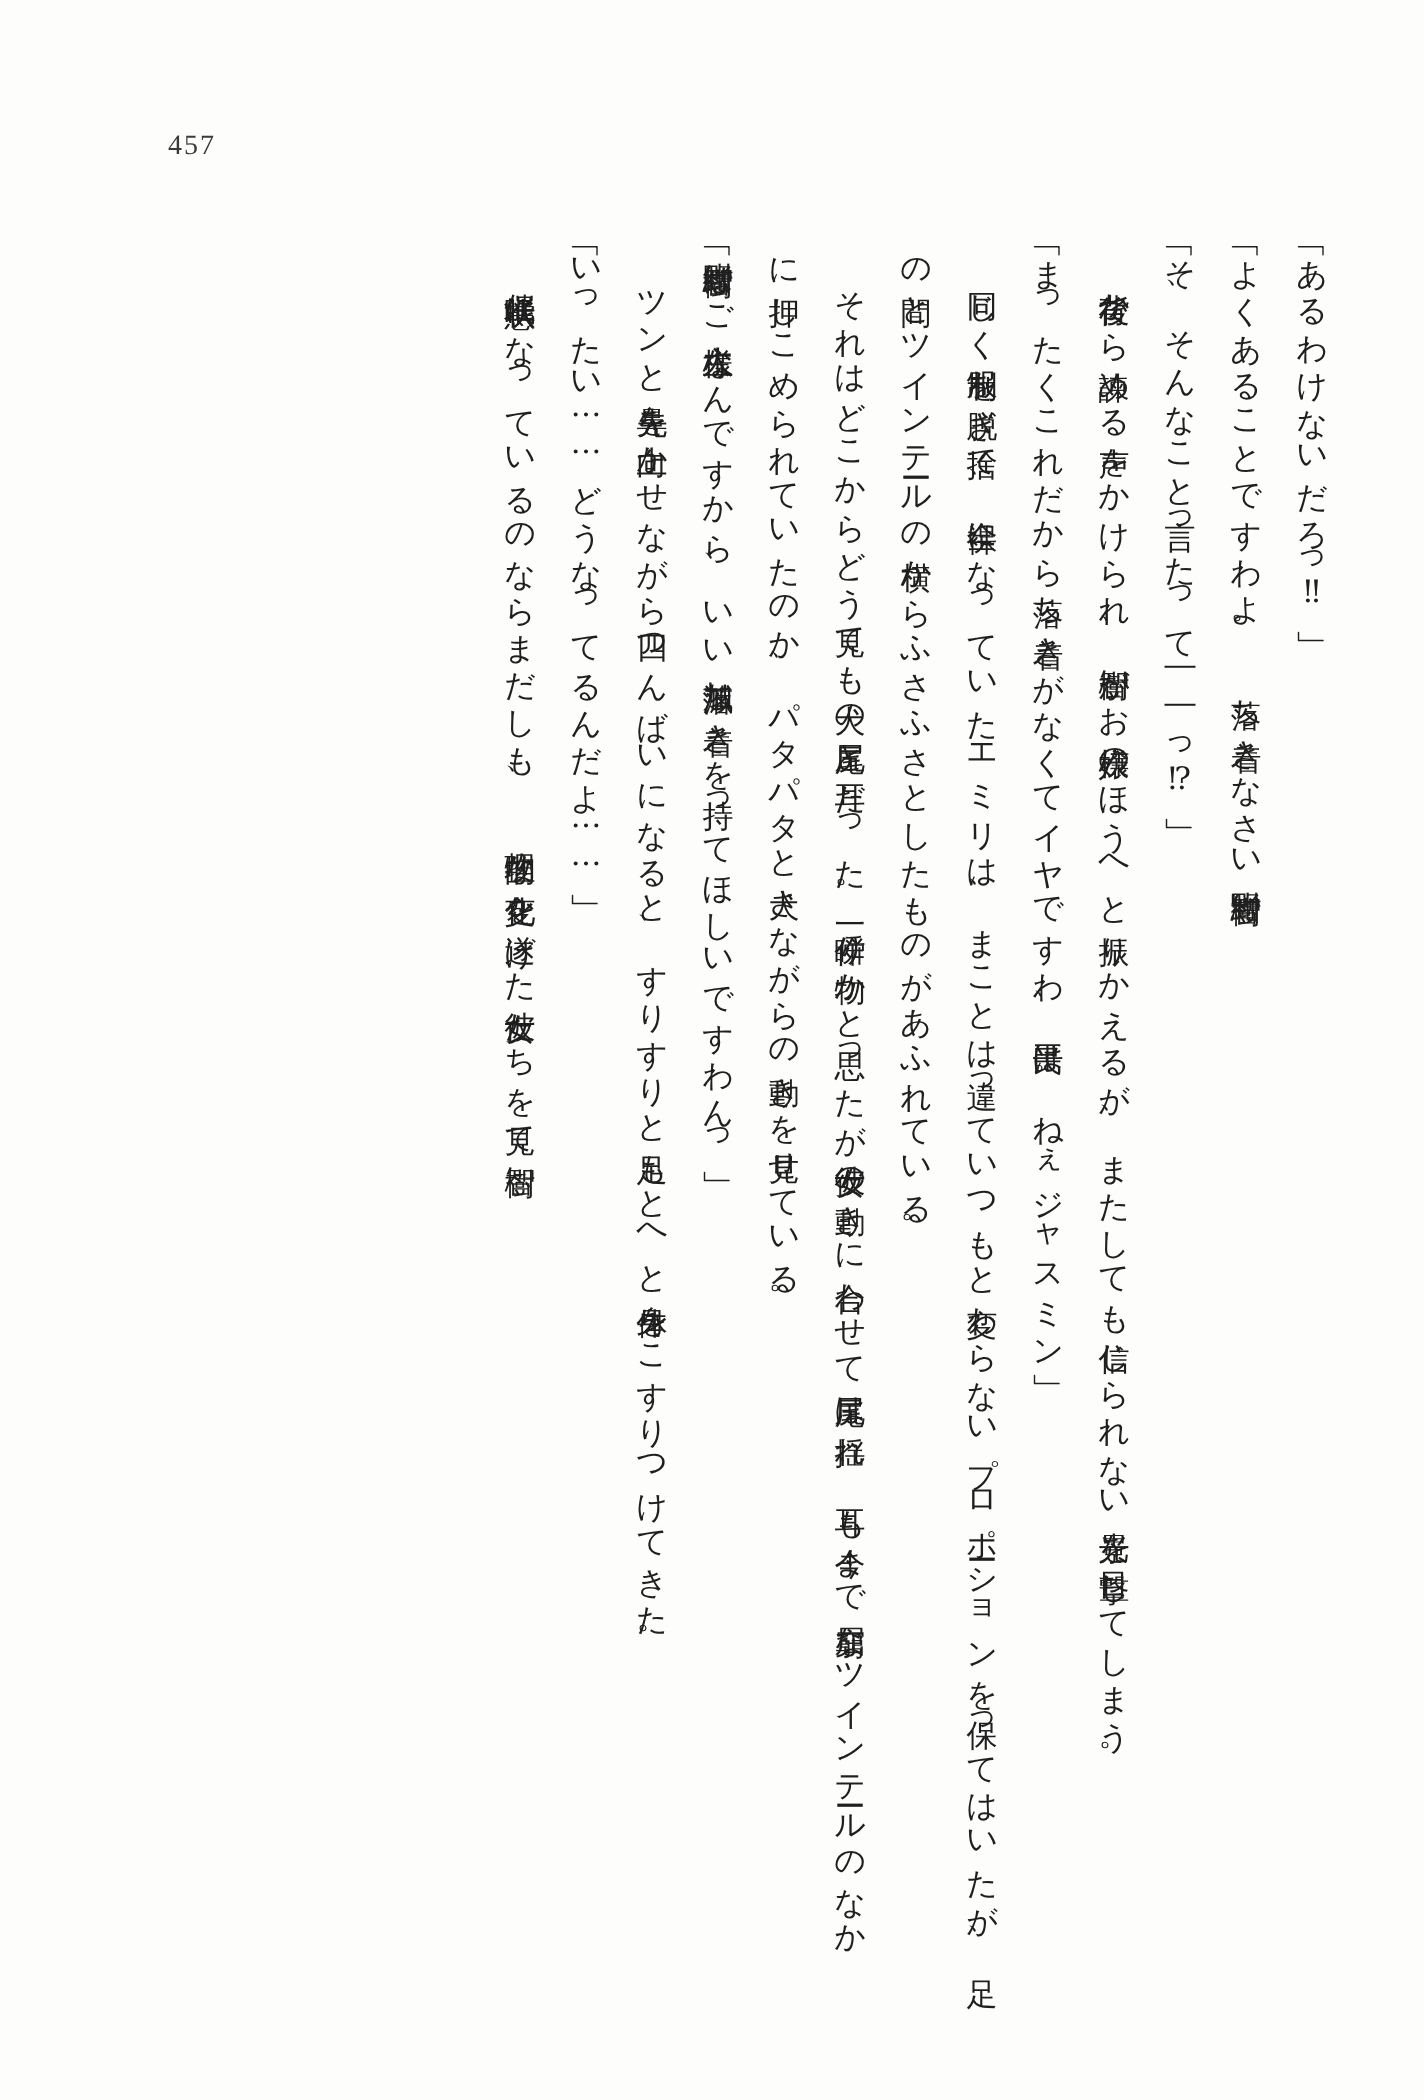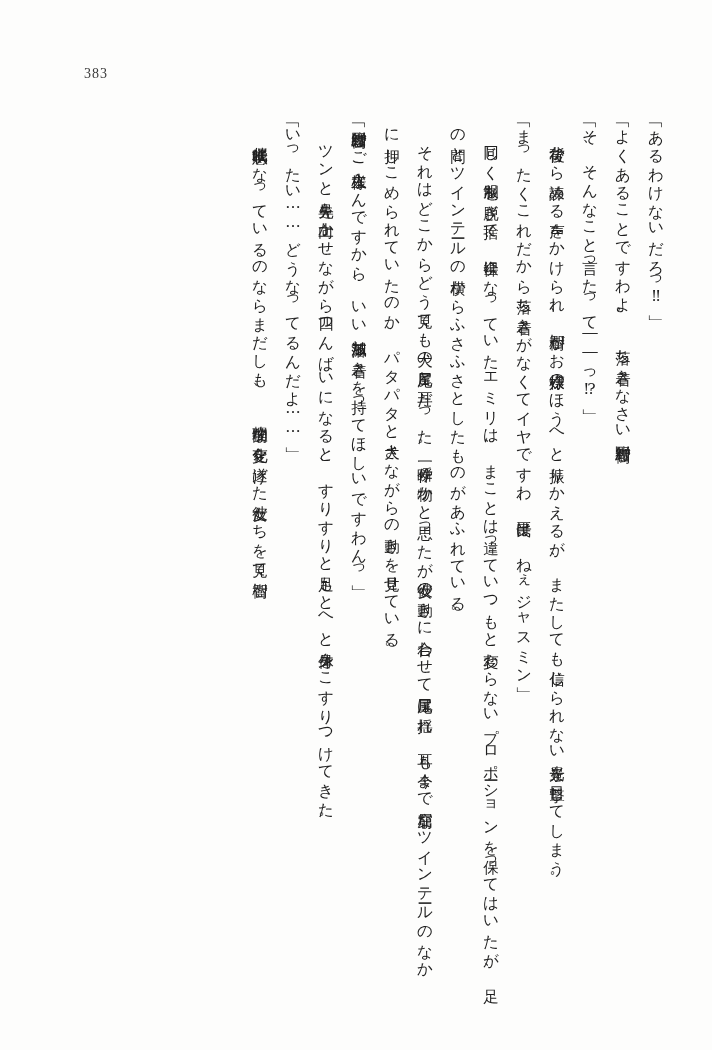--- a/index.html
+++ b/index.html
@@ -49,21 +49,21 @@
     padding: 0;
     text-indent: 0;
     font-weight: 400;
   }
 </style>
 </head>
 <body>
 
 <div class="page">
 
-  <div class="page-number">383</div>
+  <div class="page-number">457</div>
 
   <div class="text-block" id="bodyText">
       <p>「あるわけないだろっ‼」</p>
       <p>「よくあることですわよ。　落ち着きなさい紺野智樹」</p>
       <p>「そ、そんなこと言ったって――っ⁉」</p>
       <p>　背後から諫める声をかけられ、智樹がお嬢様のほうへと振りかえるが、またしても信じられない光景を目撃してしまう。</p>
       <p>「まったくこれだから落ち着きがなくてイヤですわ、平民は。ねぇジャスミン」</p>
       <p>　同じく制服を脱ぎ捨て、全裸になっていたエミリは、まことは違っていつもと変わらないプロポーションを保ってはいたが、足の間とツインテールの横からふさふさとしたものがあふれている。</p>
       <p>　それはどこからどう見ても犬の尻尾と耳だった。一瞬作り物かと思ったが彼女の動きに合わせて尻尾は揺れ、耳も今まで窮屈なツインテールのなかに押しこめられていたのか、パタパタと犬さながらの動きを見せている。</p>
       <p>「紺野智樹はご主人様なんですから、いい加減落ち着きを持ってほしいですわんっ」</p>

